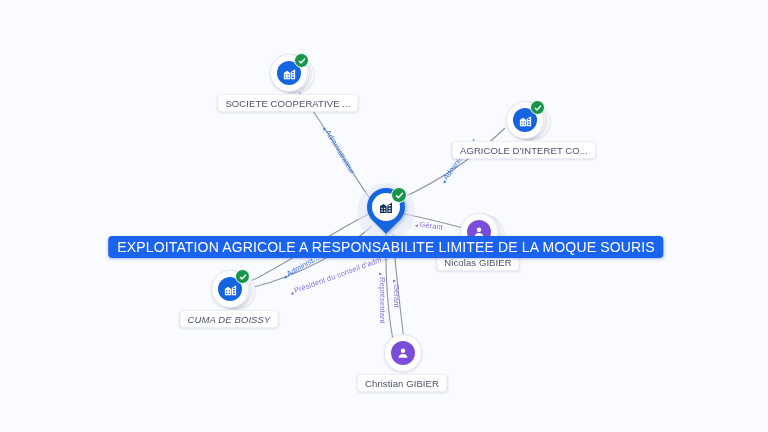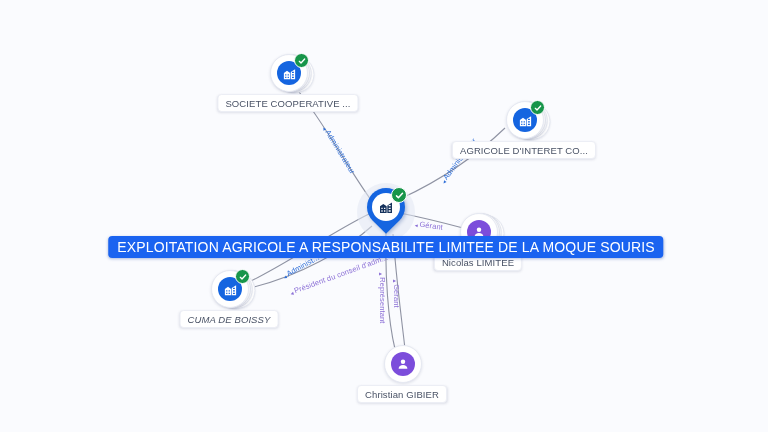--- a/index.html
+++ b/index.html
@@ -279,21 +279,21 @@
       <div class="stack-card s1"></div>
       <div class="node-disc">
         <div class="inner-circle person">
           <svg width="14" height="14" viewBox="0 0 24 24" fill="#ffffff">
             <circle cx="12" cy="8" r="3.8"></circle>
             <path d="M4.5 20c0-4.1 3.4-6.2 7.5-6.2s7.5 2.1 7.5 6.2z"></path>
           </svg>
         </div>
       </div>
     </div>
-    <div class="node-caption">Nicolas LIMITEE</div>
+    <div class="node-caption">Nicolas GIBIER</div>
   </div>
 
   <div class="node" style="left:229px; top:288px;font-style:italic;">
     <div class="node-stack">
       <div class="stack-card s3"></div>
       <div class="stack-card s2"></div>
       <div class="stack-card s1"></div>
       <div class="node-disc">
         <div class="inner-circle company">
           <svg width="15" height="15" viewBox="0 0 24 24" fill="#ffffff">
@@ -303,21 +303,21 @@
       </div>
       <div class="badge-check">
         <svg width="8" height="8" viewBox="0 0 24 24" fill="none" stroke="#ffffff" stroke-width="4" stroke-linecap="round" stroke-linejoin="round">
           <polyline points="4,13 9,18 20,6"></polyline>
         </svg>
       </div>
     </div>
     <div class="node-caption">CUMA DE BOISSY</div>
   </div>
 
-  <div class="node" style="left:402px; top:363px;">
+  <div class="node" style="left:402px; top:352px;">
     <div class="node-stack">
       <div class="node-disc">
         <div class="inner-circle person">
           <svg width="14" height="14" viewBox="0 0 24 24" fill="#ffffff">
             <circle cx="12" cy="8" r="3.8"></circle>
             <path d="M4.5 20c0-4.1 3.4-6.2 7.5-6.2s7.5 2.1 7.5 6.2z"></path>
           </svg>
         </div>
       </div>
     </div>

